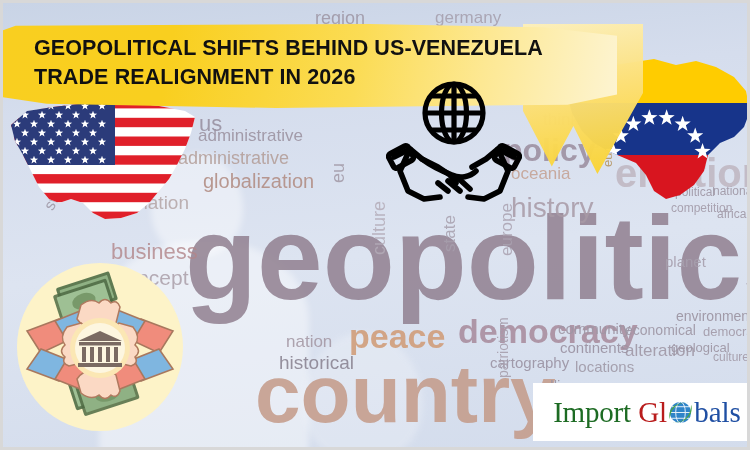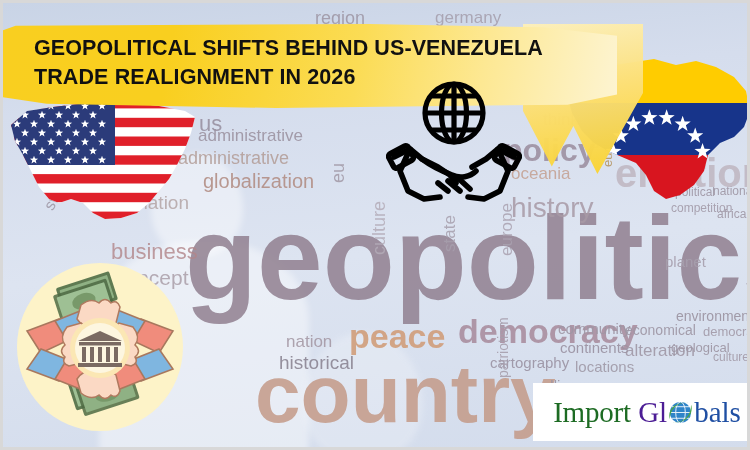--- a/index.html
+++ b/index.html
@@ -77,21 +77,21 @@
     position:absolute;left:502px;top:380px;
     width:228px;height:58px;background:#fff;
     display:flex;align-items:center;justify-content:center;margin-left:28px;
   }
   #logo-text{
     font-family:"Liberation Serif",serif;
     font-size:29px;line-height:30px;white-space:nowrap;
     display:flex;align-items:center;
   }
   .lg-import{color:#1d6b23;font-weight:400;letter-spacing:-.2px;}
-  .lg-gl{color:#4c1d95;font-weight:400;}
+  .lg-gl{color:#b91c1c;font-weight:400;}
   .lg-bals{color:#1f4fa3;font-weight:400;}
   #logo-globe{display:inline-block;width:25px;height:25px;margin:0 1px;vertical-align:-3px;}
 </style>
 </head>
 <body>
 
 <div id="stage">
 
   <div id="wc-bg">
     <div class="silhouette" id="sil-head"></div>

